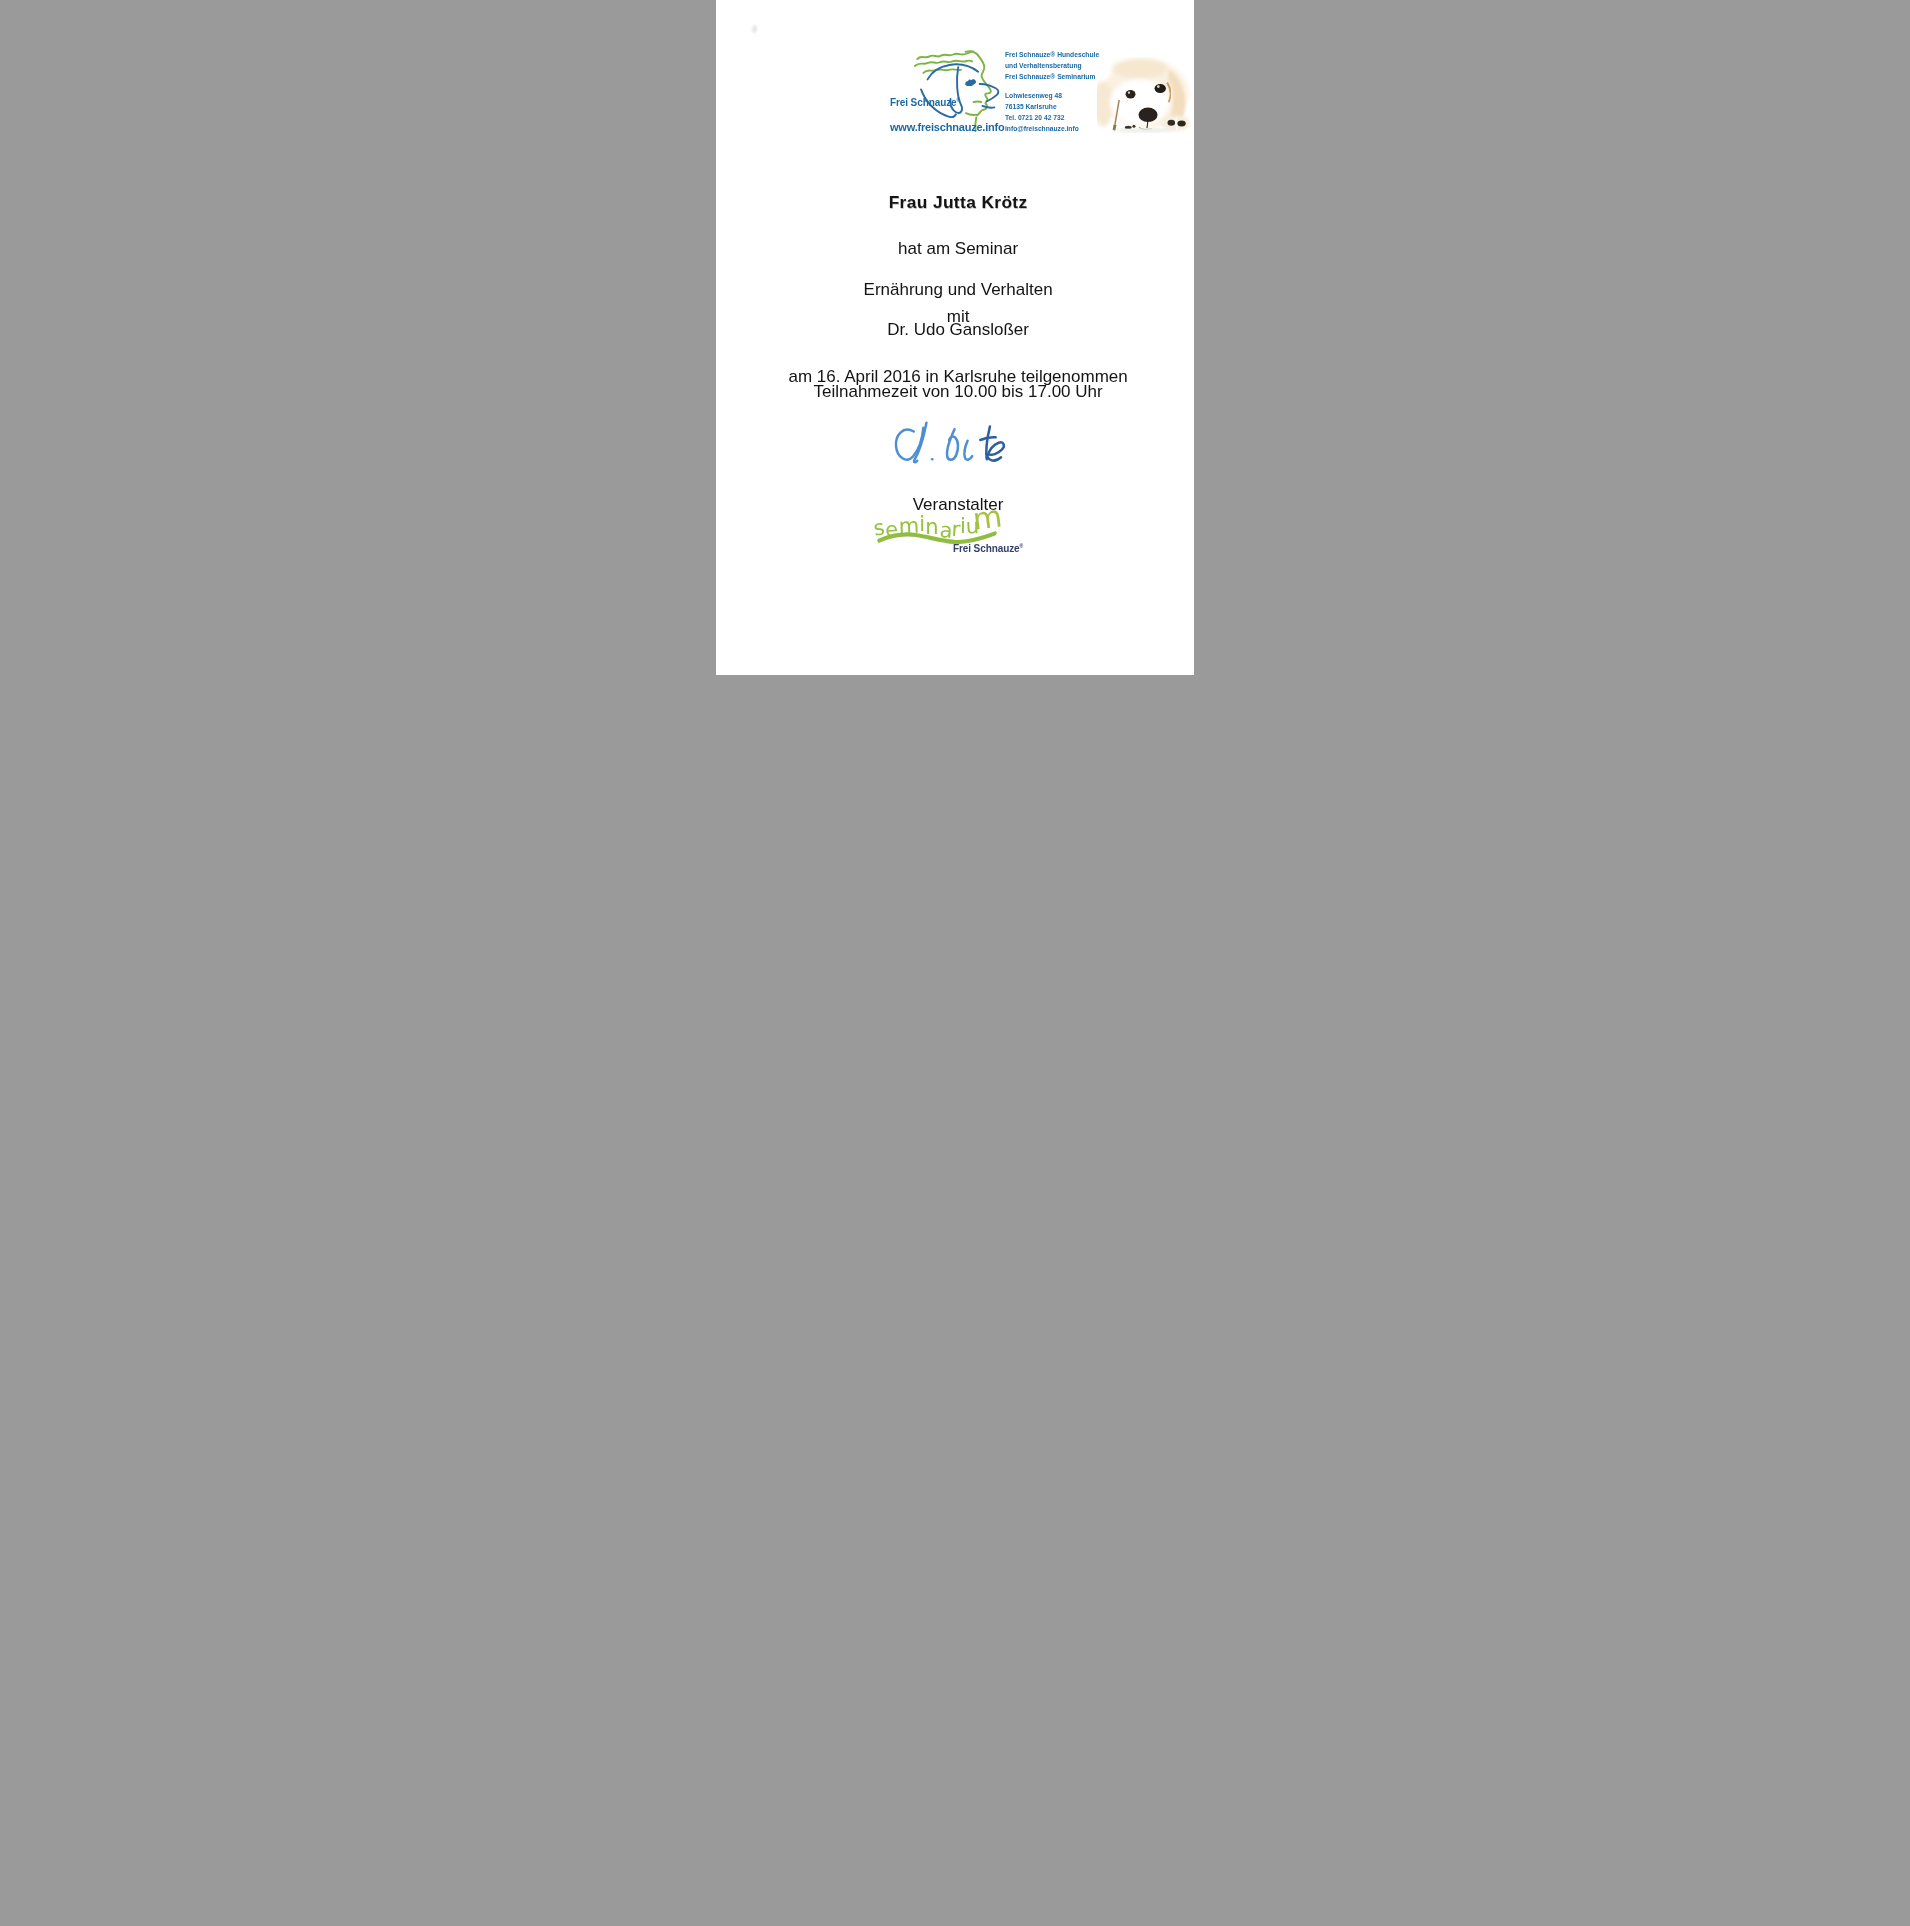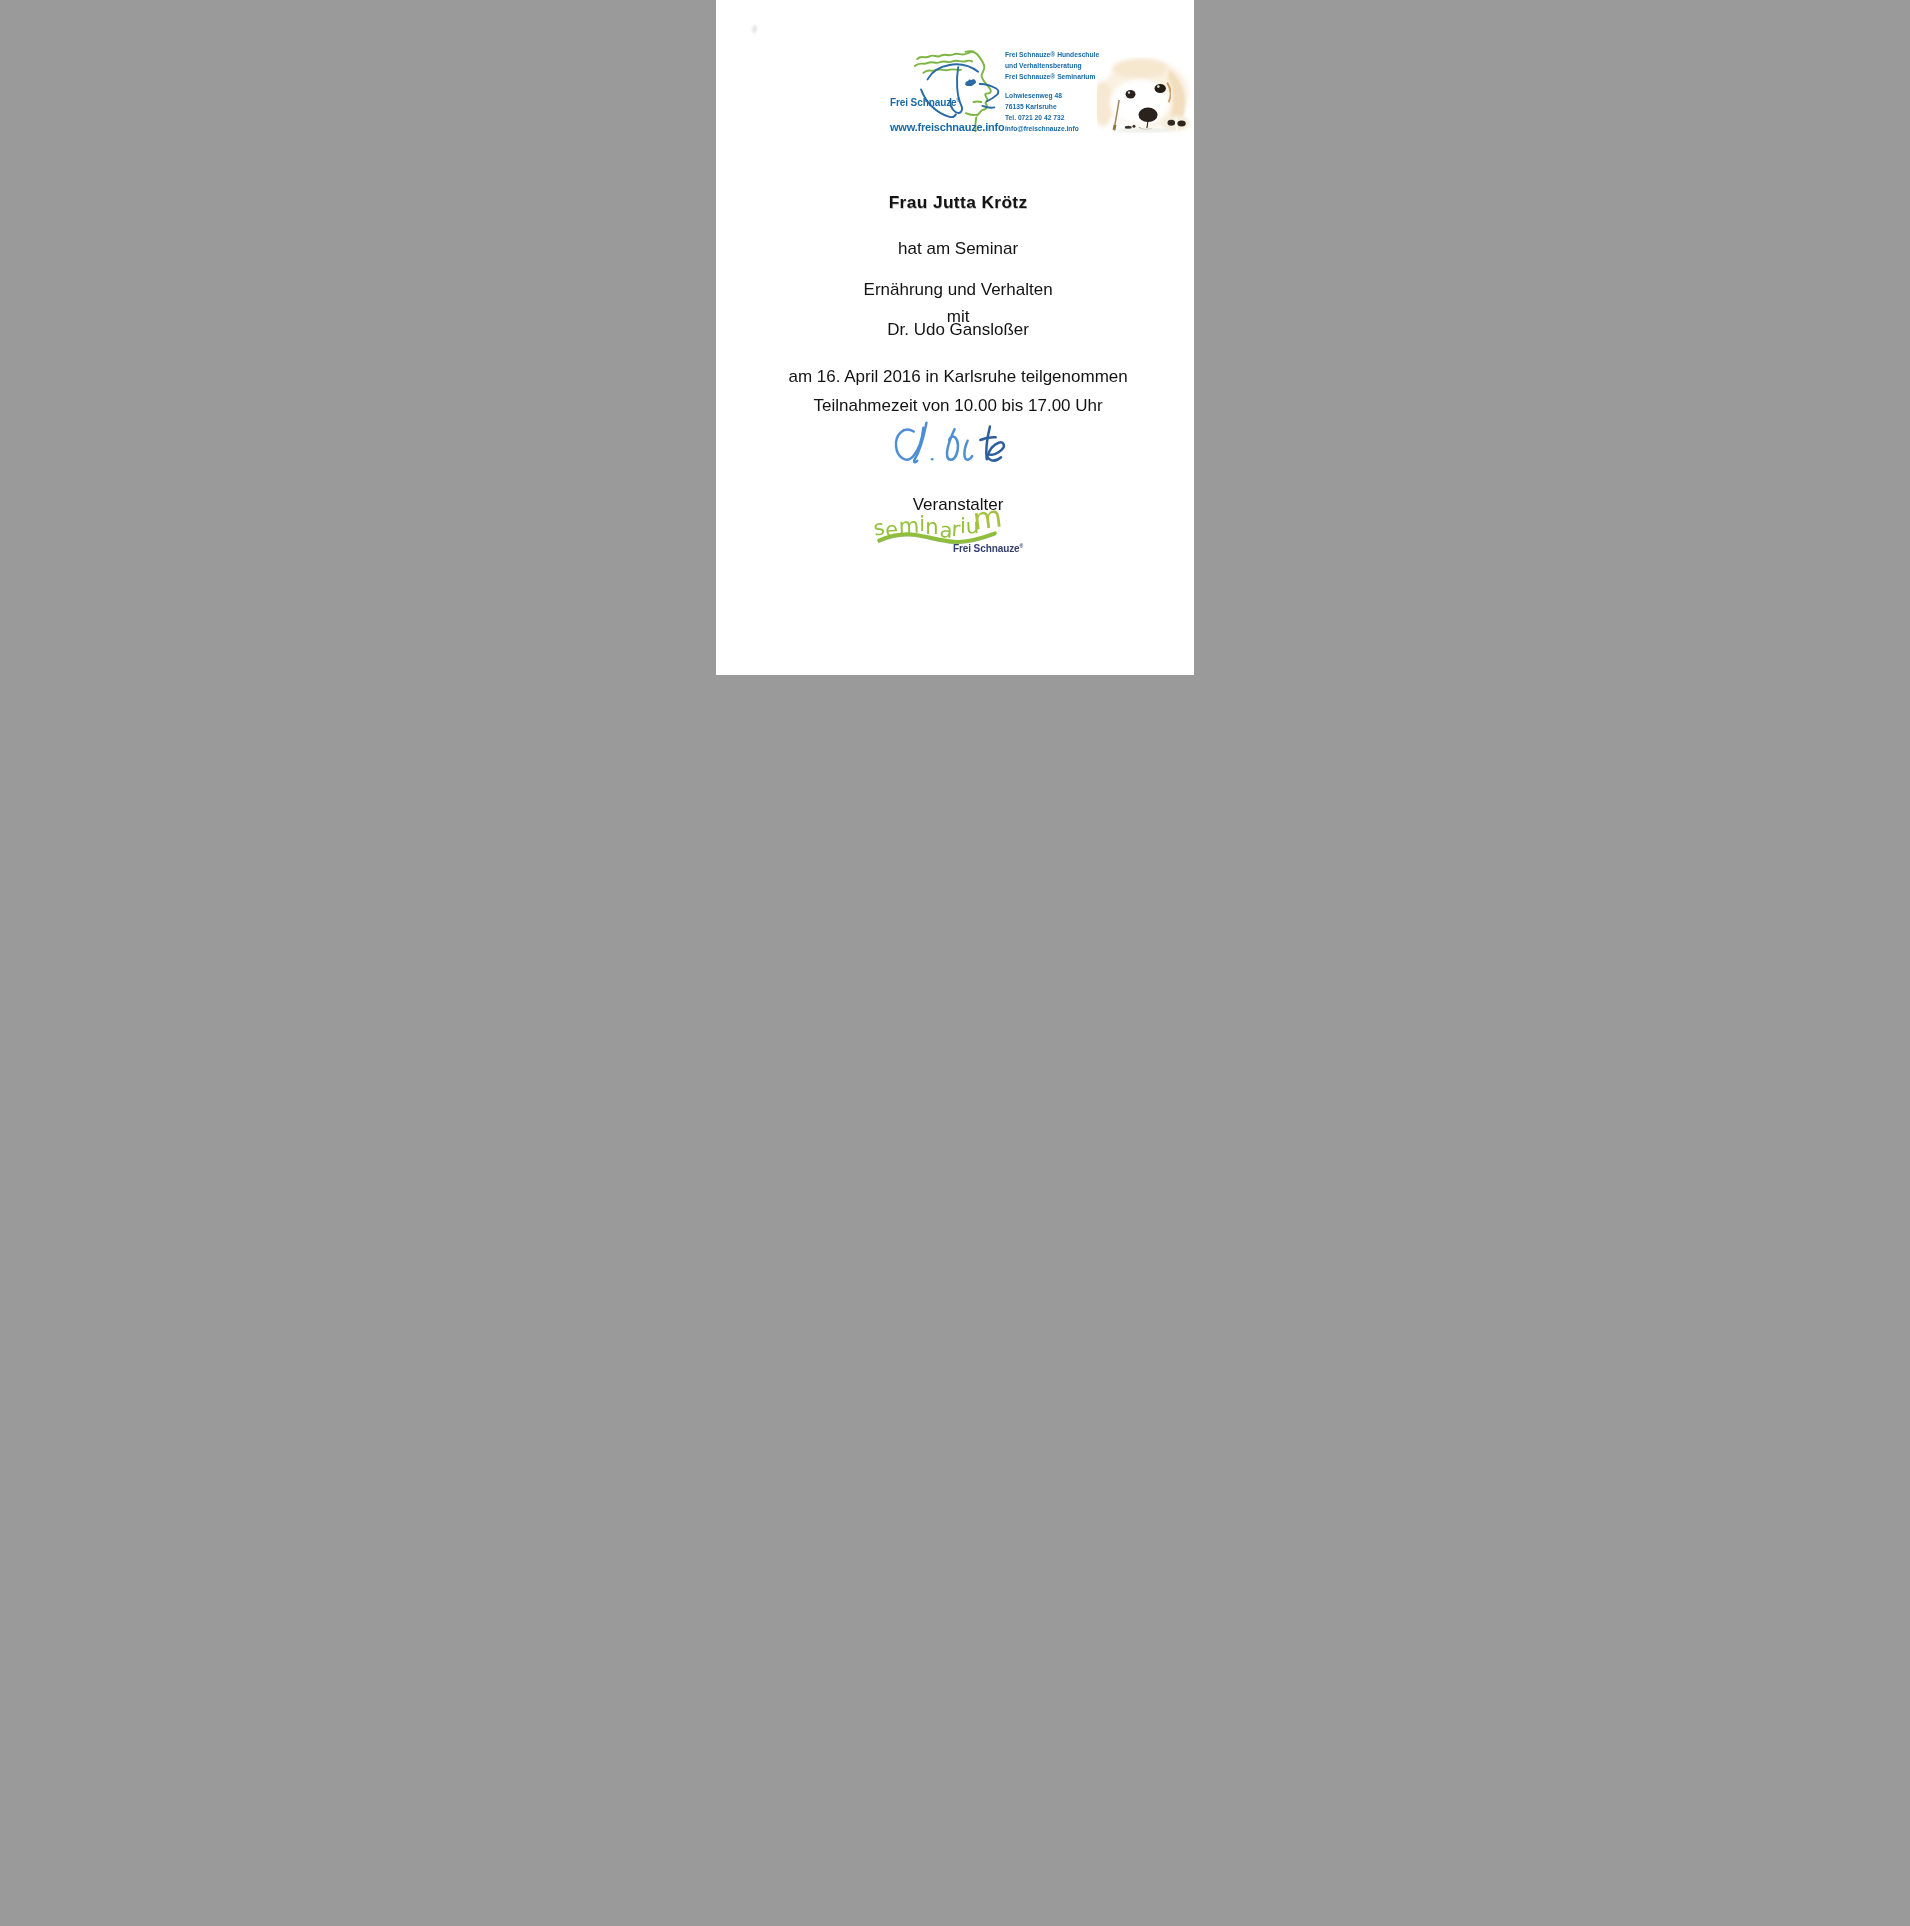--- a/index.html
+++ b/index.html
@@ -43,21 +43,21 @@
     left:3.1px;width:100%;text-align:center;white-space:nowrap;
     font-size:17px;color:#141414;
   }
   .l-frau{top:185px;font-size:17.3px;font-weight:bold;letter-spacing:0.4px;
           text-shadow:0.5px 0.5px 0 rgba(110,110,110,0.4);margin-top:7px;}
   .l-hat {top:239px;}
   .l-ern {top:269px;margin-top:11px;}
   .l-mit {top:307px;}
   .l-dr  {top:320px;}
   .l-date{top:367px;text-align:center;}
-  .l-time{top:396px;}
+  .l-time{top:382px;}
   .l-verans{top:495px;}
   
   .sem-word{
     left:159px;top:515px;width:127px;height:28px;
     font-family:"DejaVu Sans", cursive, sans-serif;
     font-size:21px;color:#95c13c;white-space:nowrap;
   }
   .sem-word span{display:inline-block;transform-origin:50% 90%;}
   .sl0{transform:rotate(-9deg) translateY(0.8px);}
   .sl1{transform:translateY(2.7px) rotate(-5deg);}

